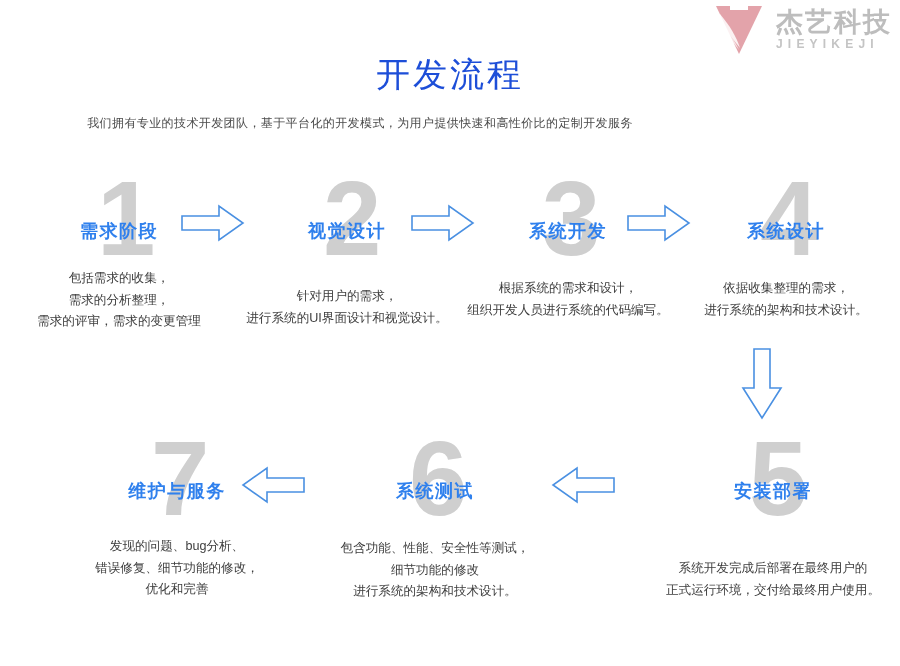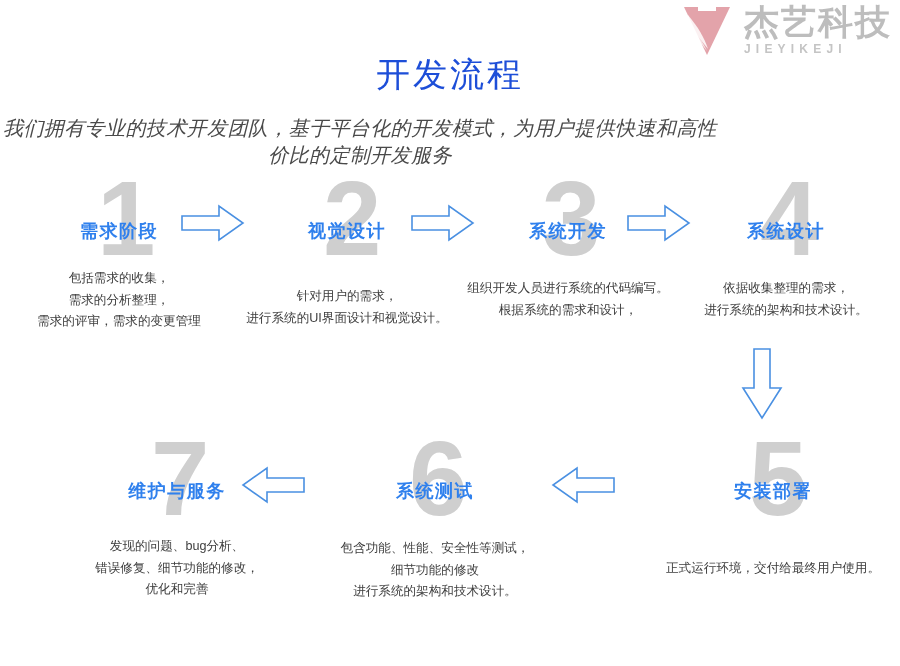--- a/index.html
+++ b/index.html
@@ -9,36 +9,36 @@
     font-family:"Liberation Sans","DejaVu Sans",sans-serif;
     overflow:hidden;
   }
   .page { position:relative; width:900px; height:666px; }
 
   
   .logo { position:absolute; top:4px; right:8px; display:flex; align-items:center; gap:8px; }
   .logo-mark { width:58px; height:52px; flex:0 0 auto; }
   .logo-text { display:flex; flex-direction:column; justify-content:center; }
   .logo-cn {
-    font-size:35px; font-weight:bold; color:#bdbdbd;
+    font-size:27px; font-weight:bold; color:#bdbdbd;
     letter-spacing:2px; line-height:1.05;
   }
   .logo-en {
     font-size:12px; font-weight:bold; color:#c4c4c4;
     letter-spacing:5.2px; line-height:1.3; margin-top:1px;
   }
 
   
   .title {
     position:absolute; top:52px; left:0; width:900px; text-align:center;
     font-size:34px; font-weight:normal; color:#1d4ed8; letter-spacing:3px;
   }
   .subtitle {
     position:absolute; top:115px; left:0; width:720px; text-align:center;
-    font-size:20px; color:#4a4a4a; letter-spacing:.4px;font-style:italic;
+    font-size:12px; color:#4a4a4a; letter-spacing:.4px;
   }
 
   
   .step { position:absolute; }
   .step-head {
     position:relative; height:78px;
     display:flex; align-items:center; justify-content:center;
   }
   .step-num {
     position:absolute; top:-26px; left:50%;
@@ -138,42 +138,43 @@
       <div>进行系统的UI界面设计和视觉设计。</div>
     </div>
   </div>
 
   <div class="step" id="step3">
     <div class="step-head">
       <span class="step-num">3</span>
       <span class="step-name">系统开发</span>
     </div>
     <div class="step-desc">
+      <div>根据系统的需求和设计，</div>
       <div>组织开发人员进行系统的代码编写。</div>
-      <div>根据系统的需求和设计，</div>
     </div>
   </div>
 
   <div class="step" id="step4">
     <div class="step-head">
       <span class="step-num">4</span>
       <span class="step-name">系统设计</span>
     </div>
     <div class="step-desc">
       <div>依据收集整理的需求，</div>
       <div>进行系统的架构和技术设计。</div>
     </div>
   </div>
 
   <div class="step" id="step5">
     <div class="step-head">
       <span class="step-num">5</span>
       <span class="step-name">安装部署</span>
     </div>
     <div class="step-desc">
+      <div>系统开发完成后部署在最终用户的</div>
       <div>正式运行环境，交付给最终用户使用。</div>
     </div>
   </div>
 
   <div class="step" id="step6">
     <div class="step-head">
       <span class="step-num">6</span>
       <span class="step-name">系统测试</span>
     </div>
     <div class="step-desc">

